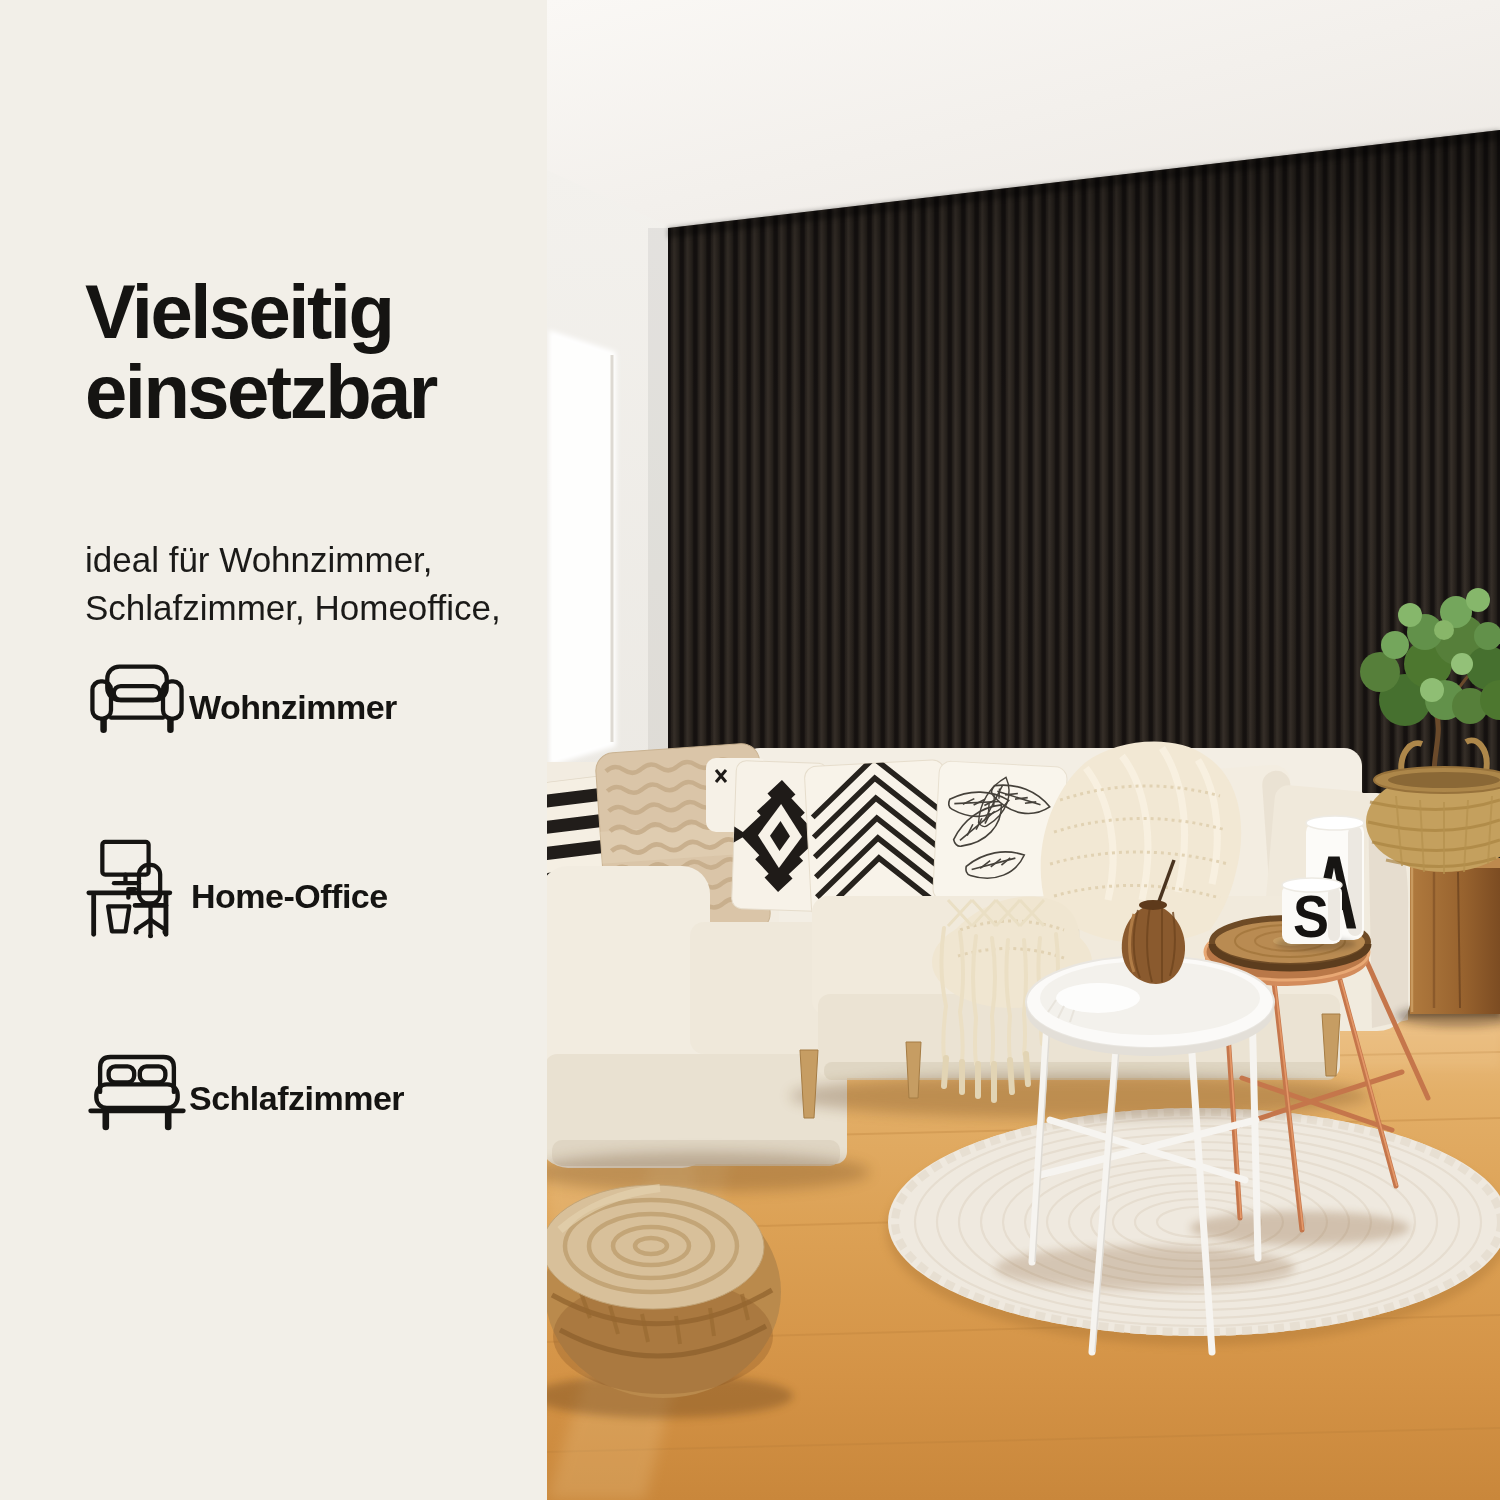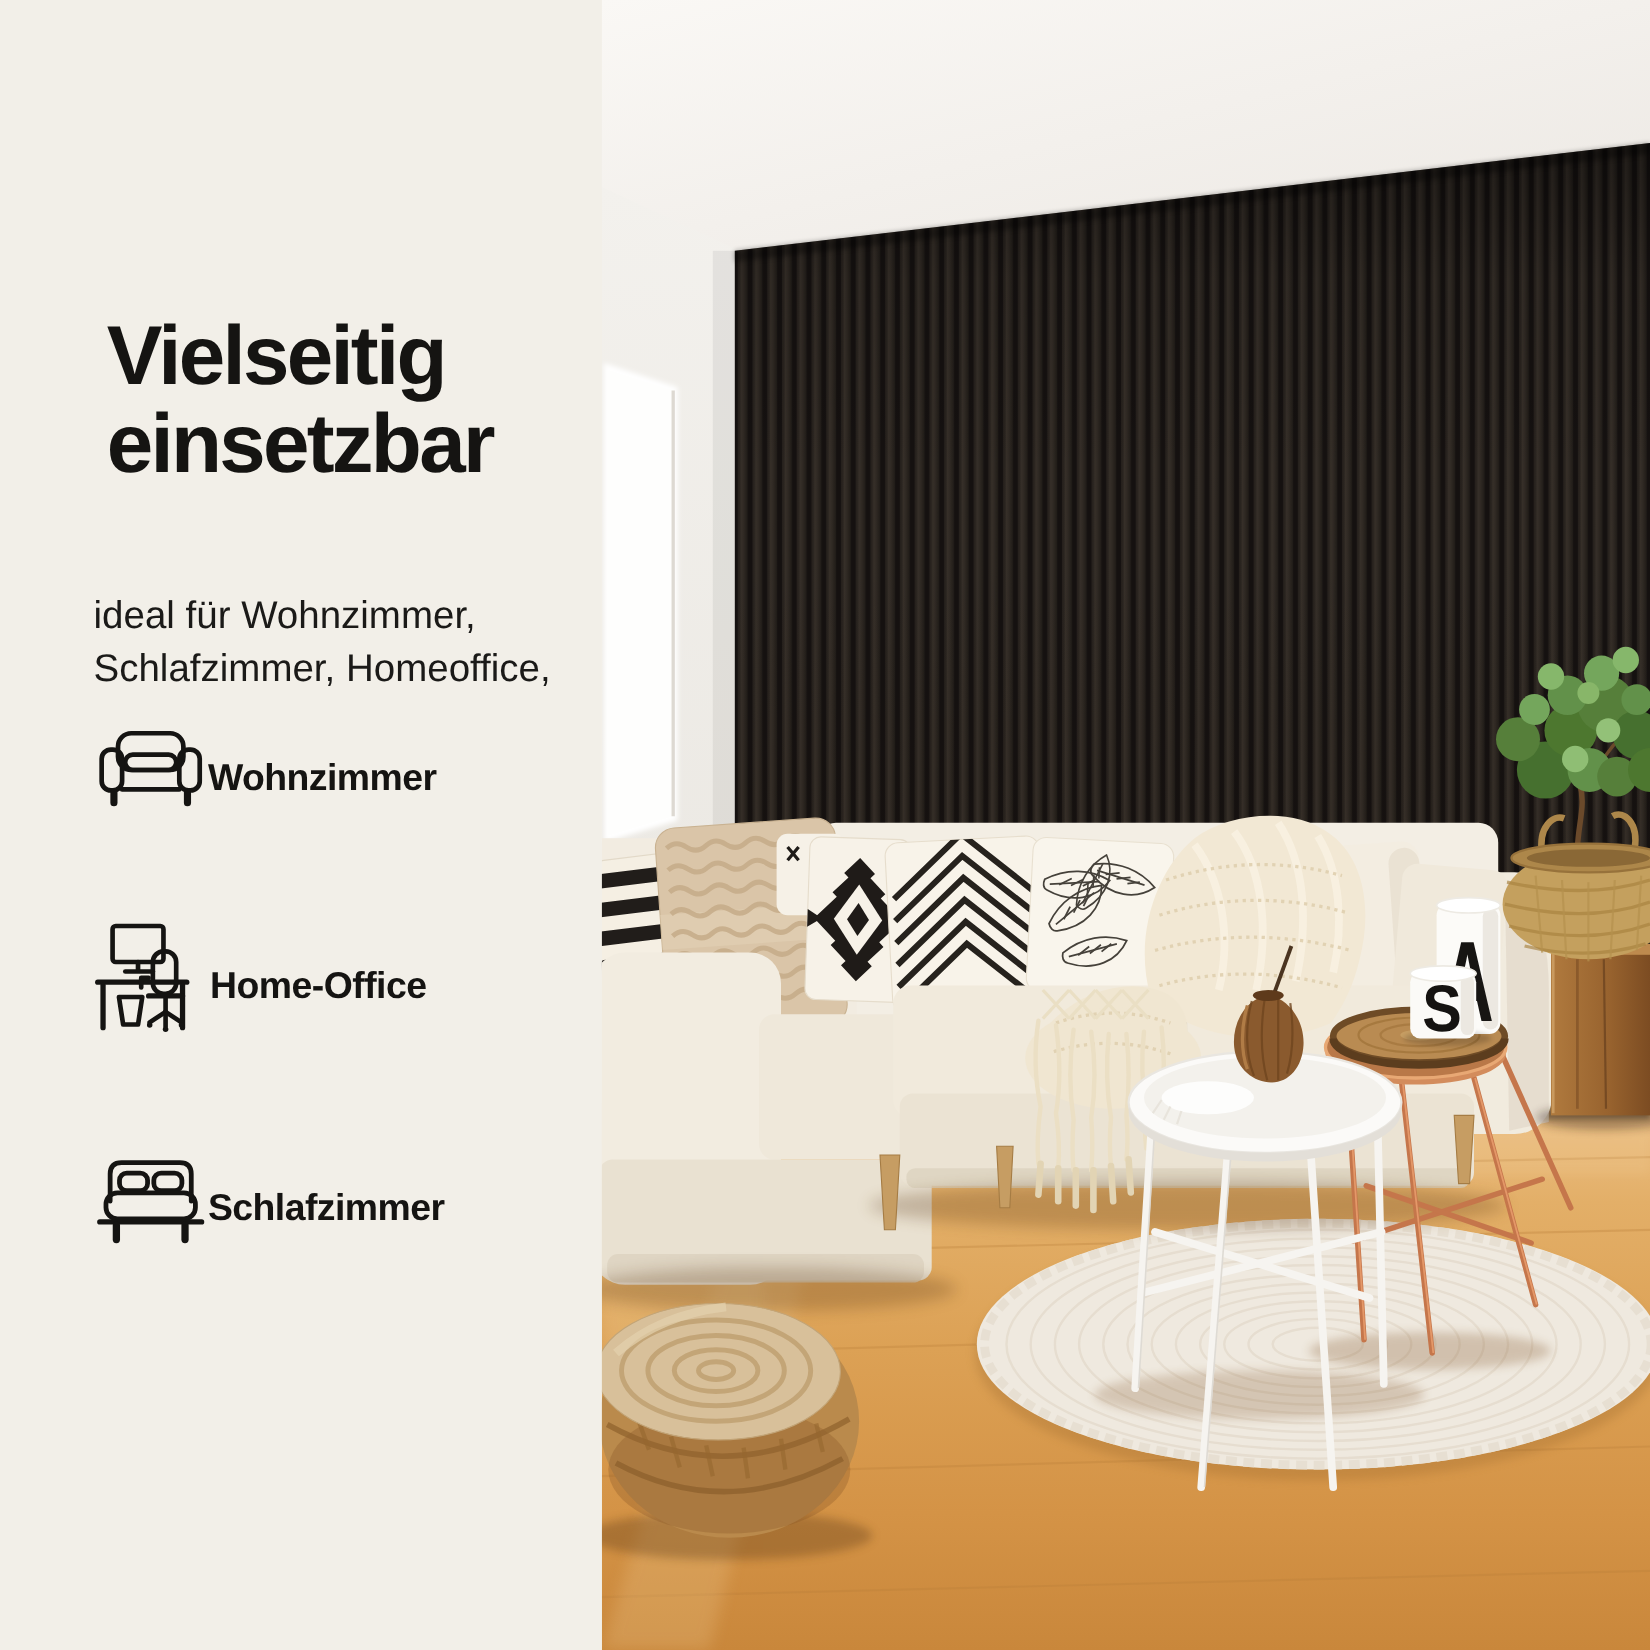--- a/index.html
+++ b/index.html
@@ -19,21 +19,21 @@
   .f1{top:660px;} .f2{top:838px;} .f3{top:1048px;}
   .room{position:absolute;left:547px;top:0;width:953px;height:1500px;z-index:1;}
   svg{display:block;}
 </style>
 </head>
 <body>
 
 <div class="stage">
 
   <div class="info-panel">
-    <h1 class="headline" style="margin:12px">
+    <h1 class="headline" style="margin:0">
       <span>Vielseitig</span>
       <span>einsetzbar</span>
     </h1>
     <p class="subtext" style="margin:0">
       <span>ideal für Wohnzimmer,</span>
       <span>Schlafzimmer, Homeoffice,</span>
     </p>
 
     <div class="feature f1">
       <span class="icon">

